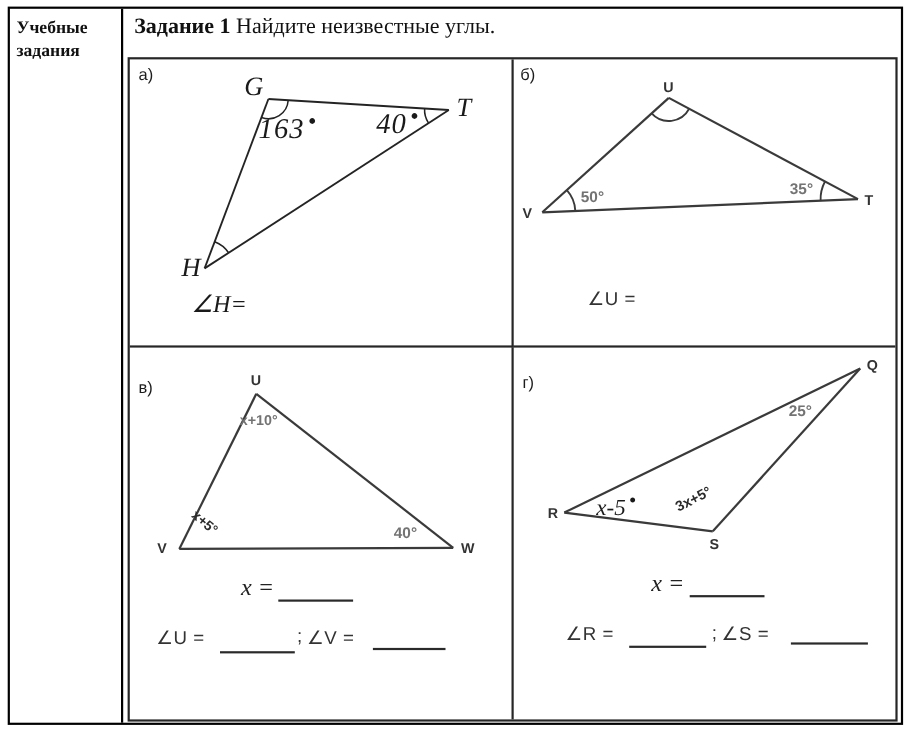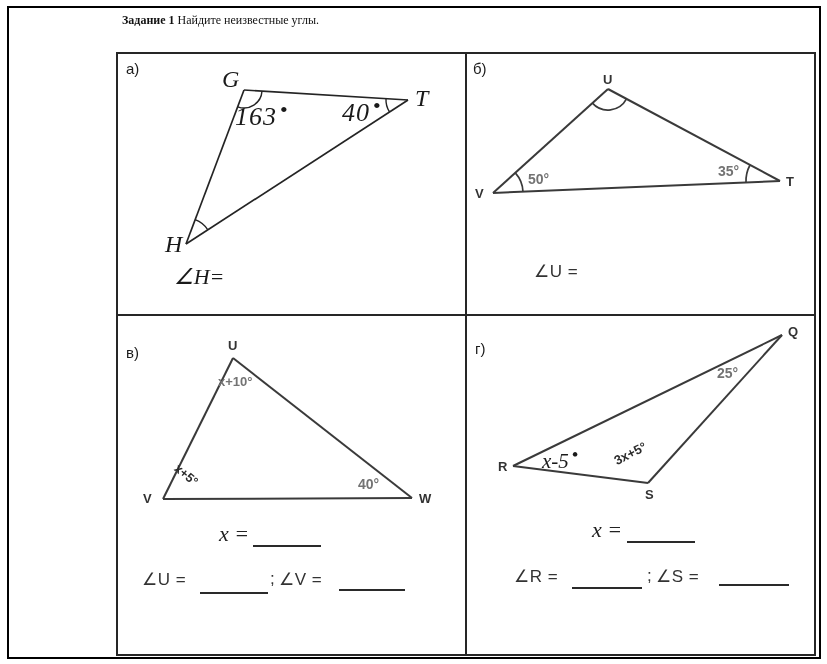--- a/index.html
+++ b/index.html
@@ -4,21 +4,21 @@
 <style>
   html,body{margin:0;padding:0;background:#ffffff;}
   .page{position:relative;width:827px;height:664px;background:#ffffff;overflow:hidden;
         font-family:"Liberation Serif",serif;color:#111;}
   .outer{position:absolute;left:7px;top:6px;width:814px;height:653px;
          border:2px solid #000;box-sizing:border-box;}
   .left-col{position:absolute;left:0;top:0;width:103px;height:100%;
             border-right:2px solid #000;box-sizing:border-box;}
   .left-title{padding:7px 6px 0 6px;font-weight:bold;font-size:16px;line-height:21px;}
   .right-col{position:absolute;left:103px;top:0;right:0;height:100%;}
-  .task-title{position:absolute;left:10px;top:5px;font-size:12px;white-space:nowrap;}
+  .task-title{position:absolute;left:10px;top:5px;font-size:20px;white-space:nowrap;}
   .task-title .bold{font-weight:bold;}
   .grid{position:absolute;left:4px;top:44px;width:700px;height:604px;
         border:2px solid #262626;box-sizing:border-box;display:grid;
         grid-template-columns:349px 1fr;grid-template-rows:262px 1fr;background:#fff;}
   .cell{position:relative;overflow:hidden;}
   .cell-a{border-right:2px solid #262626;border-bottom:2px solid #262626;}
   .cell-b{border-bottom:2px solid #262626;}
   .cell-c{border-right:2px solid #262626;}
   .cell svg{position:absolute;left:0;top:0;overflow:visible;}
   .figtag{position:absolute;font-family:"Liberation Sans",sans-serif;font-size:15px;color:#1c1c1c;}
@@ -38,20 +38,23 @@
   .blank{position:absolute;height:0;border-bottom:2px solid #2a2a2a;}
   .rot40{transform:rotate(40deg);transform-origin:center;font-size:12.5px;font-weight:bold;color:#2b2b2b;}
   .rotm27{transform:rotate(-27deg);transform-origin:center;font-size:13px;font-weight:bold;color:#2b2b2b;}
 </style>
 </head>
 <body>
 
 <div class="page">
   <div class="outer">
 
+    <div class="left-col">
+      <div class="left-title">Учебные задания</div>
+    </div>
 
     <div class="right-col">
       <div class="task-title">
         <span class="bold">Задание 1</span>
         <span>Найдите неизвестные углы.</span>
       </div>
 
       <div class="grid">
 
         <div class="cell cell-a">

